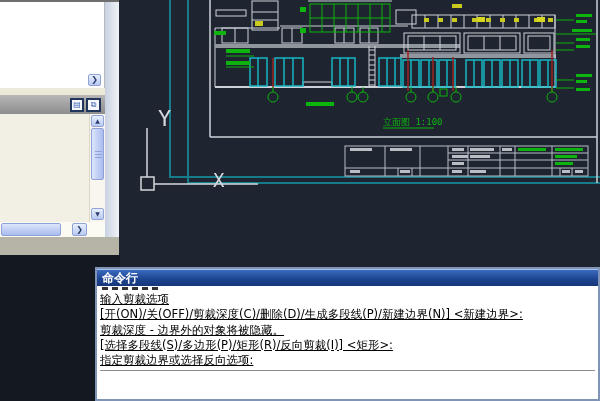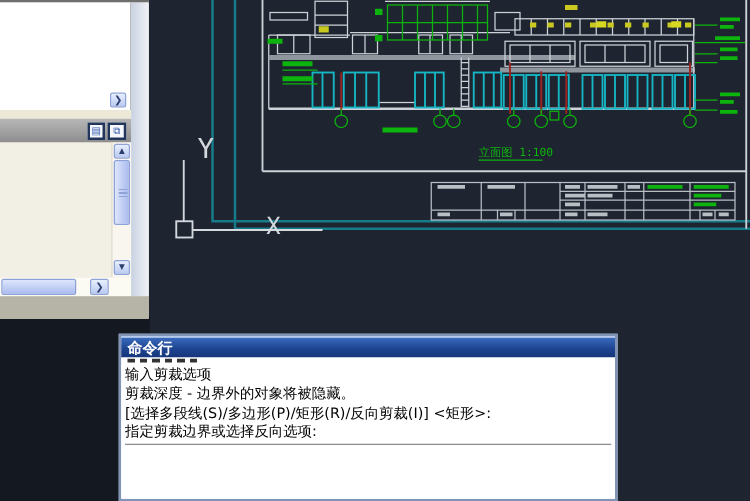--- a/index.html
+++ b/index.html
@@ -27,28 +27,28 @@
   .vthumb-grip{position:absolute;left:3px;top:22px;width:7px;height:7px;
     background:repeating-linear-gradient(#8fa3d6 0 1px,transparent 1px 3px);}
   .hscroll{position:absolute;left:0;top:222px;width:105px;height:15px;background:#fbfaf3;}
   .hthumb{position:absolute;left:1px;top:1px;width:60px;height:13px;border:1px solid #8ea2da;border-radius:2px;
     background:linear-gradient(#dde6fc,#aabbee);}
   .panel-bottomstrip{position:absolute;left:0;top:237px;width:119px;height:18px;background:#b6b3a7;}
   .panel-rightstrip{position:absolute;left:105px;top:2px;width:14px;height:235px;
     background:linear-gradient(90deg,#c9d2e2,#f0f2f6);}
 
   
-  .cmdwin{position:absolute;left:95px;top:267px;width:399px;height:134px;
+  .cmdwin{position:absolute;left:95px;top:267px;width:505px;height:134px;
     border:2px solid #8094b8;background:#ffffff;}
   .cmd-title{height:17px;background:linear-gradient(#3a6cc0,#1e4591 55%,#16367a);
     border-top:1px solid #a8c0ea;color:#ffffff;font-size:12px;font-weight:bold;
     line-height:16px;padding-left:5px;}
   .cmd-body{position:relative;height:113px;background:#ffffff;color:#000;
     font-size:11.5px;line-height:15.3px;padding:0 3px;overflow:hidden;}
-  .cmd-line{white-space:nowrap;}
+  .cmd-line{white-space:nowrap;text-decoration:underline;}
   .cmd-clipped{height:4px;overflow:hidden;margin:1px 0 1px 2px;width:58px;
     background:repeating-linear-gradient(90deg,#333 0 6px,transparent 6px 10px);
     background-size:100% 3px;background-repeat:no-repeat;}
   .cmd-divider{border-top:1px solid #8d8d8d;margin-top:2px;}
 </style>
 </head>
 <body>
 
 <div class="screen">
 
@@ -255,20 +255,21 @@
     </div>
     <div class="panel-rightstrip"></div>
     <div class="panel-bottomstrip"></div>
   </div>
 
   <div class="cmdwin">
     <div class="cmd-title">命令行</div>
     <div class="cmd-body">
       <div class="cmd-clipped"></div>
       <div class="cmd-line">输入剪裁选项</div>
+      <div class="cmd-line">[开(ON)/关(OFF)/剪裁深度(C)/删除(D)/生成多段线(P)/新建边界(N)] &lt;新建边界&gt;:</div>
       <div class="cmd-line">剪裁深度 - 边界外的对象将被隐藏。</div>
       <div class="cmd-line">[选择多段线(S)/多边形(P)/矩形(R)/反向剪裁(I)] &lt;矩形&gt;:</div>
       <div class="cmd-line">指定剪裁边界或选择反向选项:</div>
       <div class="cmd-divider"></div>
     </div>
   </div>
 
 </div>
 
 </body></html>

